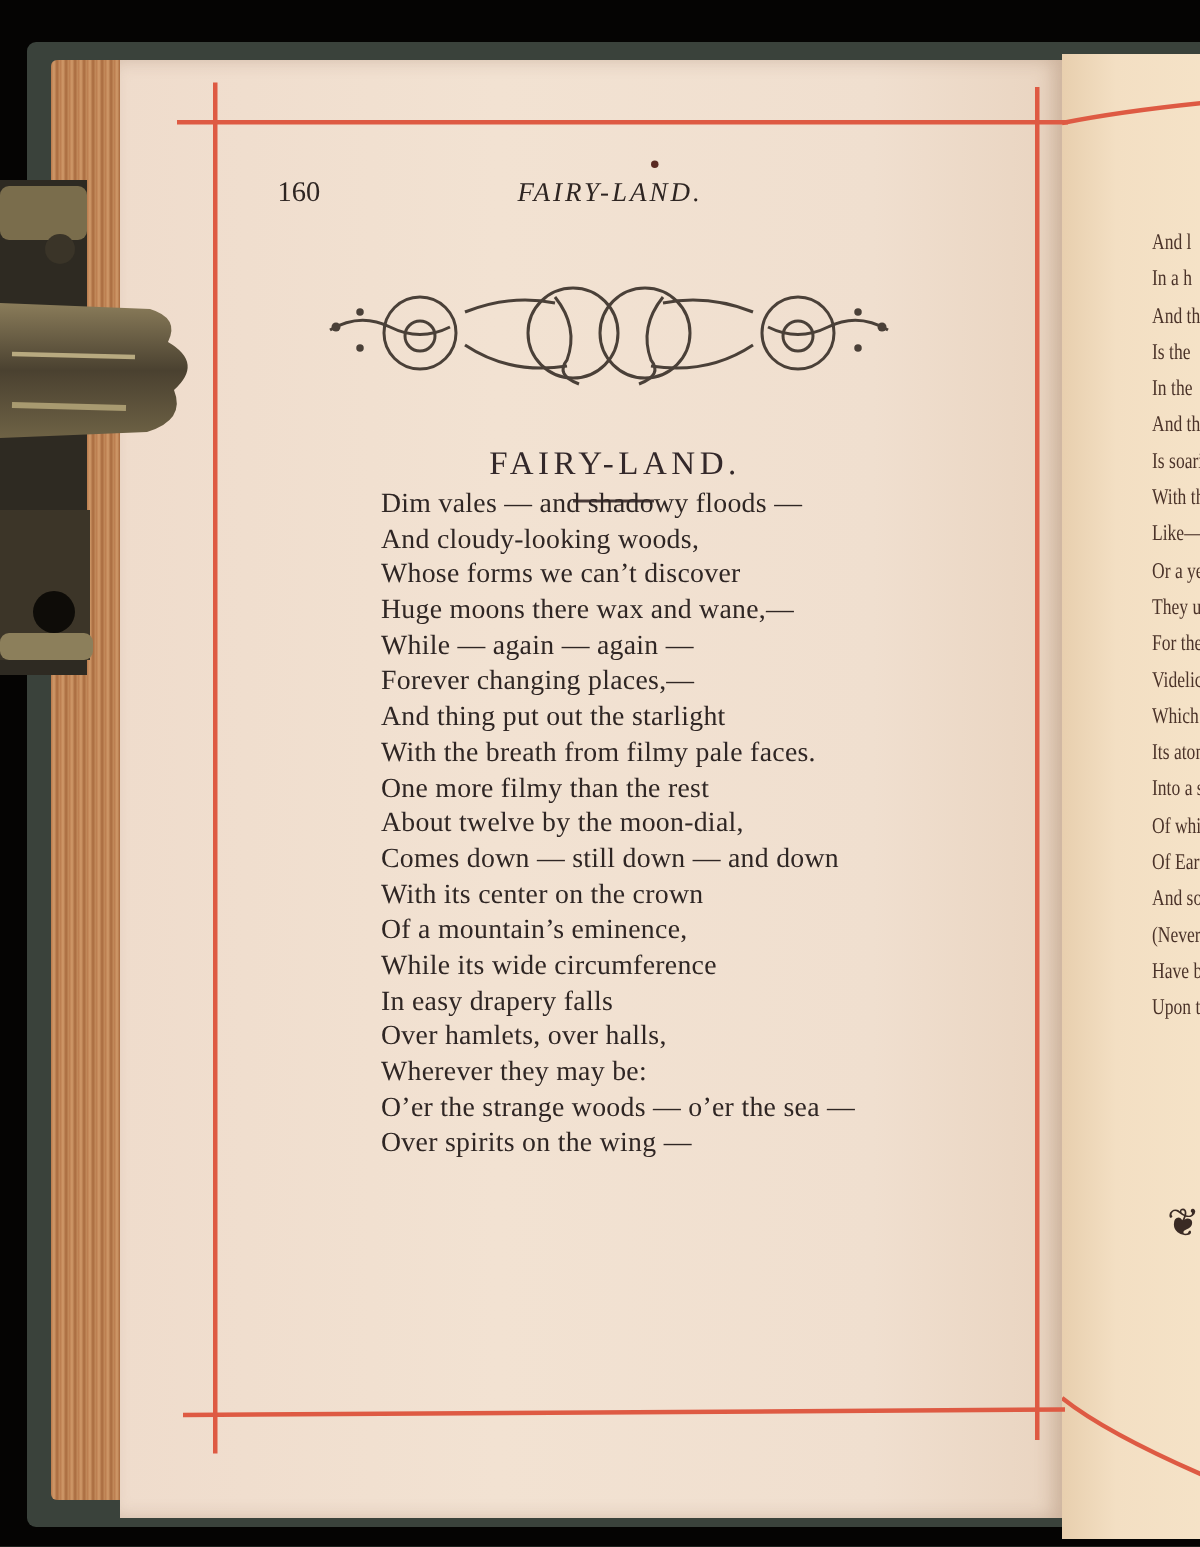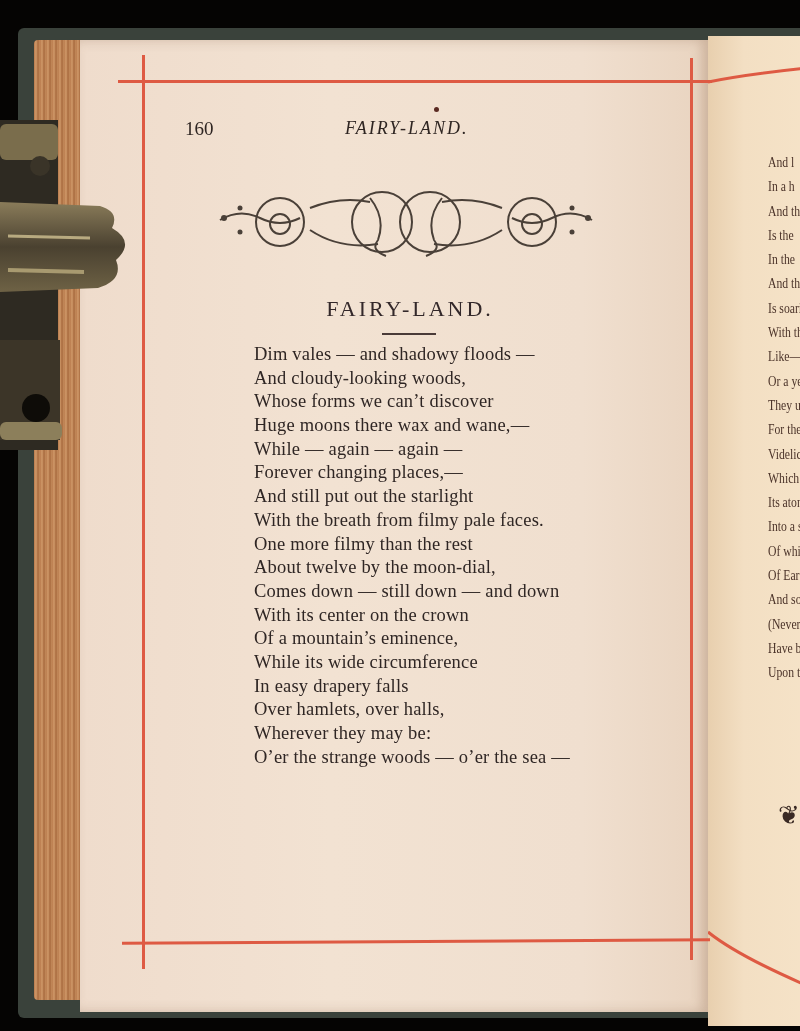--- a/index.html
+++ b/index.html
@@ -36,21 +36,21 @@
     }
     .folio { position: absolute; left: 5px; top: 0; }
     .running-title { position: absolute; left: 165px; top: 0; font-style: italic; letter-spacing: 2px; font-size: 18px; }
     .dot { position: absolute; left: 434px; top: 107px; width: 5px; height: 5px; background: #5a2a22; border-radius: 50%; }
     .ornament { position: absolute; left: 210px; top: 178px; width: 392px; height: 84px; }
     .poem-title {
       position: absolute; top: 296px; left: 280px; width: 260px; text-align: center;
       font-size: 22px; letter-spacing: 3px; color: #33282a;
     }
     .title-rule { position: absolute; left: 382px; top: 333px; width: 54px; height: 2px; background: #4a3b38; }
-    .poem { position: absolute; left: 254px; top: 343px; }
+    .poem { position: absolute; left: 254px; top: 325px; }
     .line {
       height: 23.7px; line-height: 23.7px; font-size: 18.5px; color: #2f2624;
       white-space: nowrap; letter-spacing: 0.2px;
     }
     .facing-text { position: absolute; left: 768px; top: 150px; }
     .facing-line {
       height: 24.3px; line-height: 24.3px; font-size: 15px; color: #4b3329;
       font-family: "Liberation Serif", serif; transform: scaleX(0.78); transform-origin: left;
       white-space: nowrap;
     }
@@ -131,32 +131,33 @@
 <div class="poem-title">FAIRY-LAND.</div>
 <div class="title-rule"></div>
 
 <div class="poem">
   <div class="line">Dim vales — and shadowy floods —</div>
   <div class="line">And cloudy-looking woods,</div>
   <div class="line">Whose forms we can’t discover</div>
   <div class="line">Huge moons there wax and wane,—</div>
   <div class="line">While — again — again —</div>
   <div class="line">Forever changing places,—</div>
-  <div class="line">And still put out the starlight</div>
+  <div class="line">And thing put out the starlight</div>
   <div class="line">With the breath from filmy pale faces.</div>
   <div class="line">One more filmy than the rest</div>
   <div class="line">About twelve by the moon-dial,</div>
   <div class="line">Comes down — still down — and down</div>
   <div class="line">With its center on the crown</div>
   <div class="line">Of a mountain’s eminence,</div>
   <div class="line">While its wide circumference</div>
   <div class="line">In easy drapery falls</div>
   <div class="line">Over hamlets, over halls,</div>
   <div class="line">Wherever they may be:</div>
   <div class="line">O’er the strange woods — o’er the sea —</div>
+  <div class="line">Over spirits on the wing —</div>
 </div>
 
 <div class="facing-text">
   <div class="facing-line">And l</div>
   <div class="facing-line">In a h</div>
   <div class="facing-line">And th</div>
   <div class="facing-line">Is the</div>
   <div class="facing-line">In the</div>
   <div class="facing-line">And th</div>
   <div class="facing-line">Is soari</div>

